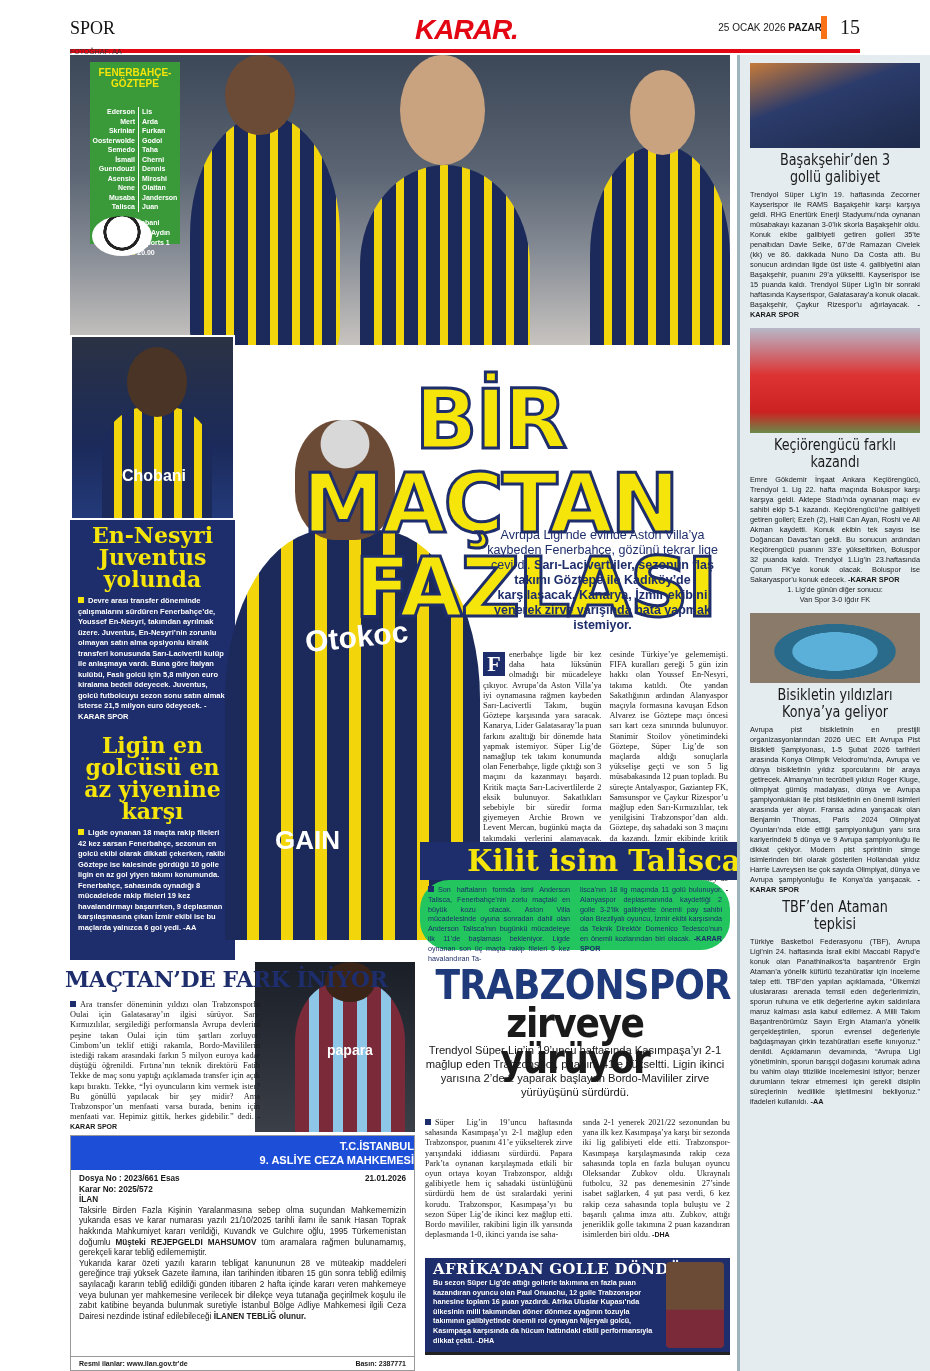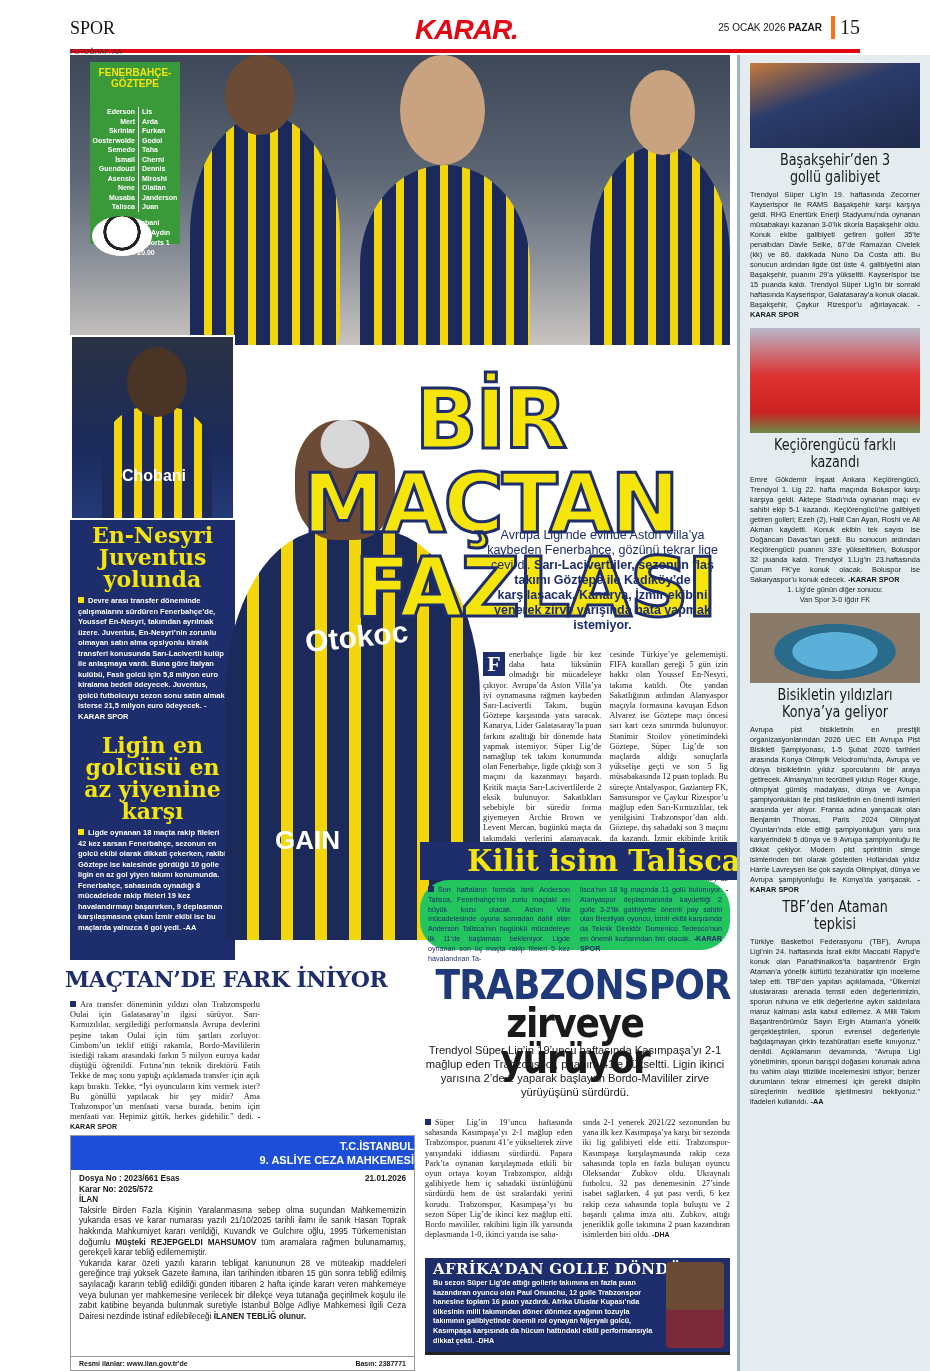--- a/index.html
+++ b/index.html
@@ -5,21 +5,21 @@
   * { box-sizing: border-box; margin: 0; padding: 0; }
   body { width: 930px; height: 1371px; background: #fff; font-family: "Liberation Sans", sans-serif; position: relative; overflow: hidden; color: #1a1a1a; }
   .abs { position: absolute; }
 
   
   .masthead { left: 70px; top: 12px; width: 790px; height: 40px; }
   .section-name { position: absolute; left: 0; top: 6px; font-family: "Liberation Serif", serif; font-size: 18px; color: #111; }
   .brand { position: absolute; left: 345px; top: 2px; font-family: "Liberation Sans", sans-serif; font-weight: 900; font-size: 28px; color: #e30613; letter-spacing: -1px; font-style: italic; }
   .date { position: absolute; right: 38px; top: 10px; font-size: 10px; font-family: "Liberation Sans", sans-serif; }
   .date b { font-weight: 700; }
-  .pagenum { position: absolute; right: 0; top: 4px; font-family: "Liberation Serif", serif; font-size: 20px; border-left: 4px solid #f97316; padding-left: 5px; }
+  .pagenum { position: absolute; right: 0; top: 4px; font-family: "Liberation Serif", serif; font-size: 20px; border-left: 6px solid #f97316; padding-left: 13px; }
   .redline { position: absolute; left: 0; top: 37px; width: 790px; height: 4px; background: #e30613; }
   .photo-credit { left: 70px; top: 48px; font-size: 7px; color: #333; }
 
   
   .hero { left: 70px; top: 55px; width: 660px; height: 290px; background: linear-gradient(180deg, #3c4758 0%, #5a6472 40%, #8a8f98 70%, #c8c4c0 100%); overflow: hidden; }
   .player { position: absolute; border-radius: 50% 50% 10% 10%; }
   .jersey-stripes { background: repeating-linear-gradient(90deg, #1b2a5a 0 14px, #f2d60b 14px 22px); }
 
   .lineup-box { left: 90px; top: 62px; width: 90px; height: 182px; background: #3a9a3a; color: #fff; padding: 5px 4px; }
   .lineup-title { color: #f5e50a; font-weight: 700; font-size: 10px; text-align: center; margin-bottom: 18px; }
@@ -197,20 +197,25 @@
   </div>
 </div>
 
 <div class="abs kilit-head">Kilit isim Talisca</div>
 <div class="abs kilit-body">
   <div class="col"><span class="sq"></span><span>Son haftaların formda ismi Anderson Talisca, Fenerbahçe’nin zorlu maçtaki en büyük kozu olacak. Aston Villa mücadelesinde oyuna sonradan dahil olan Anderson Talisca’nın bugünkü mücadeleye ilk 11’de başlaması bekleniyor. Ligde oynanan son üç maçta rakip fileleri 5 kez havalandıran Ta-</span></div>
   <div class="col"><span>lisca’nın 18 lig maçında 11 golü bulunuyor. Alanyaspor deplasmanında kaydettiği 2 golle 3-2’lik galibiyette önemli pay sahibi olan Brezilyalı oyuncu, İzmir ekibi karşısında da Teknik Direktör Domenico Tedesco’nun en önemli kozlarından biri olacak.</span> <b>-KARAR SPOR</b></div>
 </div>
 
 <div class="abs oulai">
+  <div class="oulai-photo">
+    <div class="ts-jersey"></div>
+    <div style="position:absolute;left:70px;top:0;width:50px;height:40px;border-radius:50%;background:#3a2418;"></div>
+    <div style="position:absolute;left:72px;top:80px;color:#fff;font-weight:700;font-size:14px;">papara</div>
+  </div>
   <div class="oulai-head"><span>MAÇTAN</span><span>’DE FARK İNİYOR</span></div>
   <div class="oulai-text"><span class="sq"></span><span>Ara transfer döneminin yıldızı olan Trabzonsporlu Oulai için Galatasaray’ın ilgisi sürüyor. Sarı-Kırmızılılar, sergilediği performansla Avrupa devlerini peşine takan Oulai için tüm şartları zorluyor. Cimbom’un teklif ettiği rakamla, Bordo-Mavililerin istediği rakam arasındaki farkın 5 milyon euroya kadar düştüğü öğrenildi. Fırtına’nın teknik direktörü Fatih Tekke de maç sonu yaptığı açıklamada transfer için açık kapı bıraktı. Tekke, “İyi oyuncuların kim vermek ister? Bu gönüllü yapılacak bir şey midir? Ama Trabzonspor’un menfaati varsa burada, benim için menfaati var. Hepimiz gittik, herkes gidebilir.” dedi.</span> <span class="sig">-KARAR SPOR</span></div>
 </div>
 
 <div class="abs court">
   <div class="court-head">
     <div>T.C.İSTANBUL</div>
     <div>9. ASLİYE CEZA MAHKEMESİ</div>
   </div>
   <div class="court-body">

